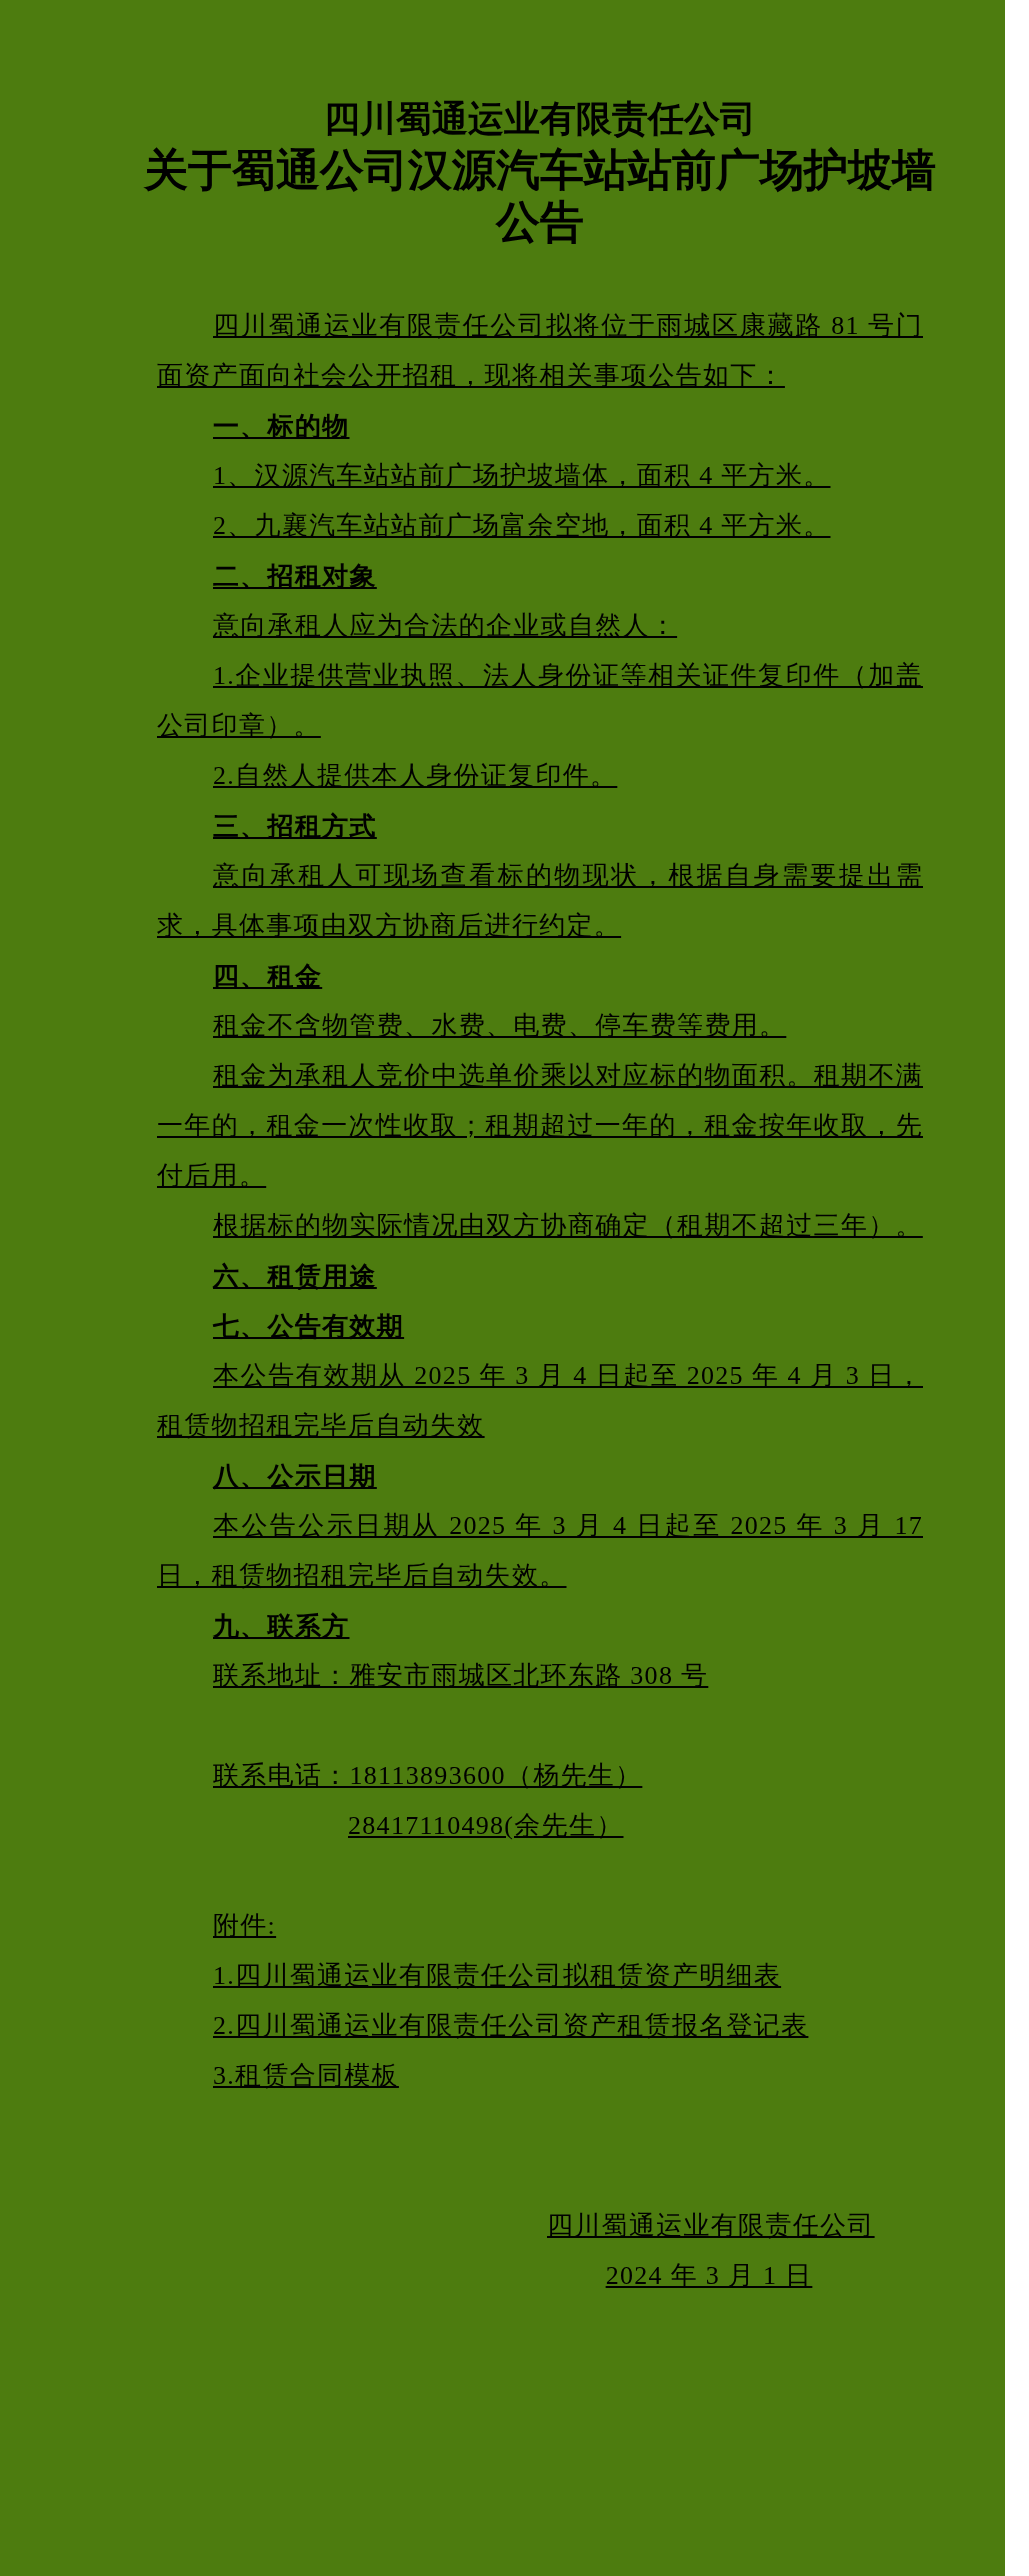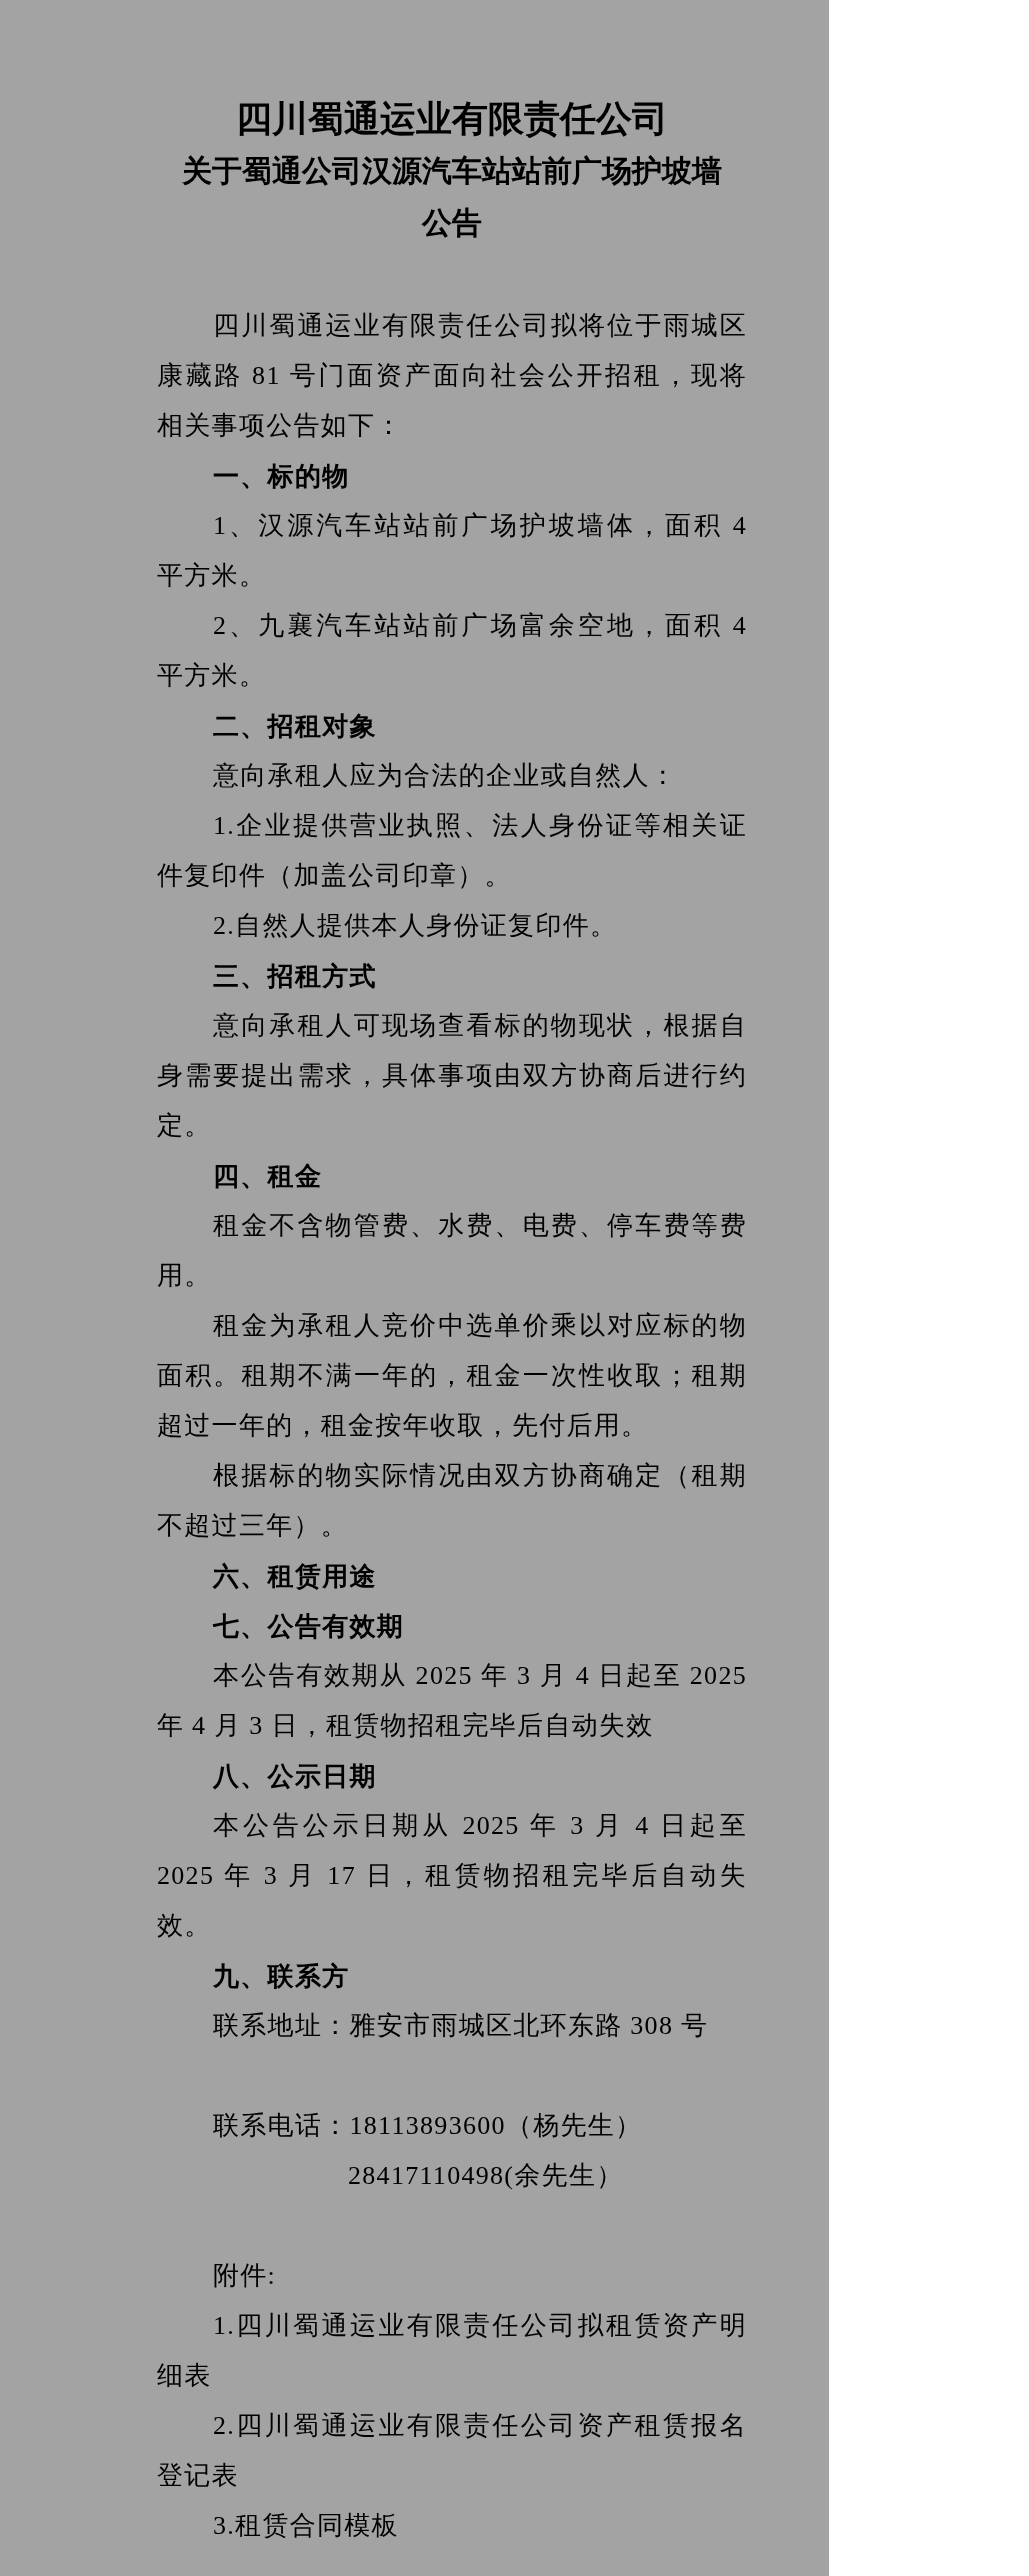--- a/index.html
+++ b/index.html
@@ -1,39 +1,40 @@
 <!DOCTYPE html>
 <html style="font-size:10.4px"><head>
 <meta charset="utf-8">
 <style>
   html, body { margin: 0; padding: 0; background: #ffffff; }
   .page {
     position: relative;
-    width: 829px;
+    width: 1005px;
     height: 2576px;
     box-sizing: border-box;
     padding: 93px 82px 0 157px;
-    background: #a3a3a3;
+    background: #4d7c0f;
     color: #000000;
     font-family: "Liberation Serif", serif;
     overflow: hidden;
   }
   .title-block {
     margin: 0 -30px 52px -30px;
     text-align: center;
     font-weight: 700;
     letter-spacing: 0;
   }
   .title-line-1 { font-size: 36px; line-height: 52px; }
-  .title-line-2 { font-size: 30px; line-height: 52px; }
+  .title-line-2 { font-size: 44px; line-height: 52px; }
   .doc {
     font-size: 26px;
     line-height: 50px;
     letter-spacing: 1.3px;
     text-align: justify;
+    text-decoration: underline;
   }
   .para, .heading {
     margin: 0;
     text-indent: 56px;
   }
   .heading {
     font-weight: 700;
     font-family: "Liberation Sans", sans-serif;
   }
   .phone2 { text-indent: 191px; }

